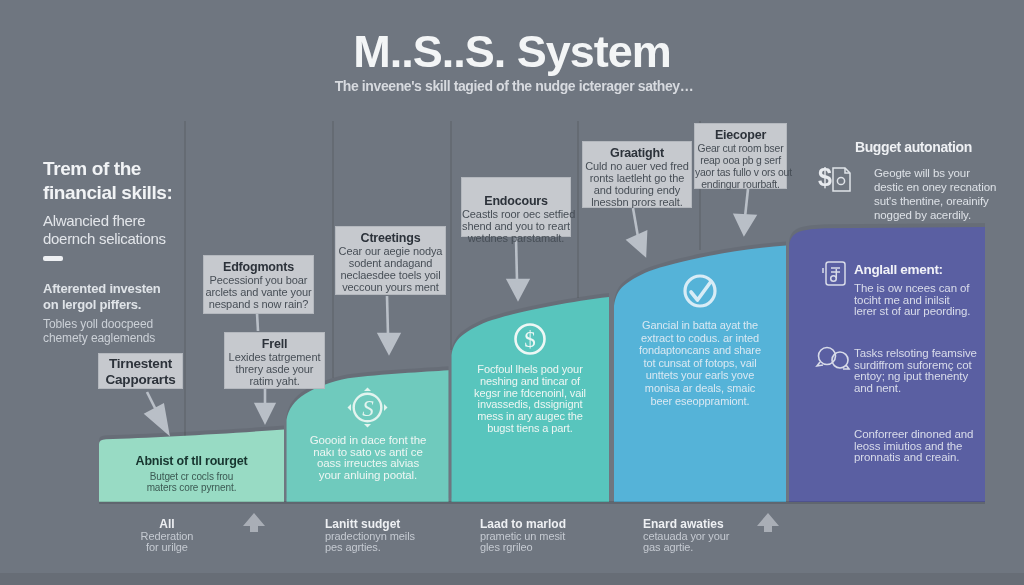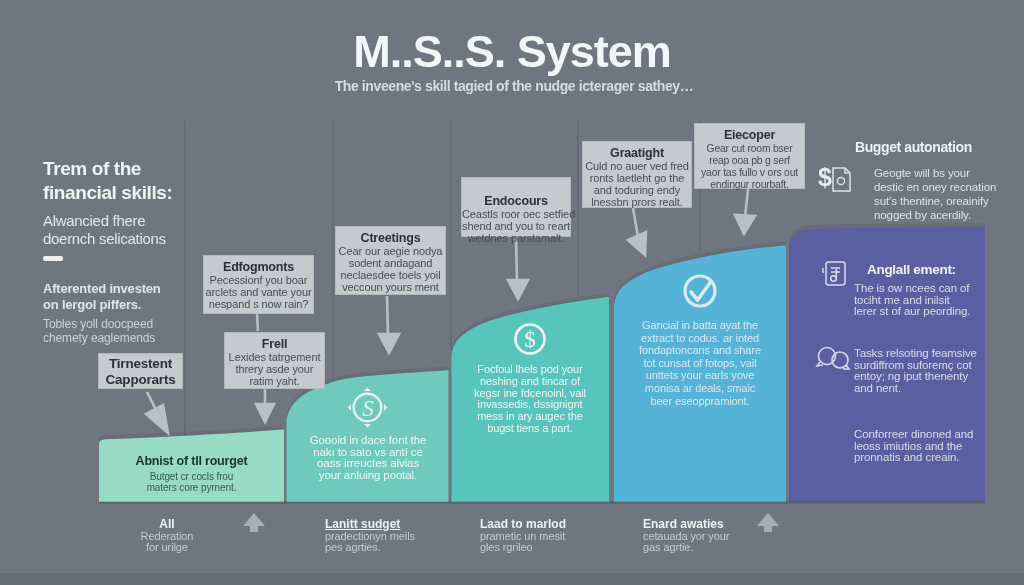--- a/index.html
+++ b/index.html
@@ -127,47 +127,47 @@
   <div class="b">Cear our aegie nodya<br>sodent andagand<br>neclaesdee toels yoil<br>veccoun yours ment</div>
 </div>
 <div class="box" style="left:461px;top:177px;width:110px;height:60px;padding-top:16px;">
   <div class="t">Endocours</div>
   <div class="b">Ceastls roor oec setfied<br>shend and you to reart<br>wetdnes parstamalt.</div>
 </div>
 <div class="box" style="left:582px;top:141px;width:110px;height:67px;padding-top:4px;">
   <div class="t">Graatight</div>
   <div class="b">Culd no auer ved fred<br>ronts laetleht go the<br>and toduring endy<br>lnessbn prors realt.</div>
 </div>
-<div class="box" style="left:694px;top:123px;width:111px;height:66px;padding-top:4px;">
+<div class="box" style="left:694px;top:123px;width:93px;height:66px;padding-top:4px;">
   <div class="t">Eiecoper</div>
   <div class="b" style="font-size:10.4px;letter-spacing:-0.2px;">Gear cut room bser<br>reap ooa pb g serf<br>yaor tas fullo v ors out<br>endingur rourbaft.</div>
 </div>
 
 <div class="abs" style="left:109px;top:454px;width:165px;text-align:center;">
   <div style="font-weight:bold;font-size:12.5px;color:#17352f;letter-spacing:-0.2px;">Abnist of tll rourget</div>
   <div style="font-size:10px;color:#3c5a53;line-height:11.4px;margin-top:3px;letter-spacing:-0.1px;">Butget cr cocls frou<br>maters core pyrnent.</div>
 </div>
 <div class="abs wtxt" style="left:292px;top:435px;width:152px;font-size:11.5px;line-height:11.7px;letter-spacing:-0.1px;">Goooid in dace font the<br>nakı to sato vs antí ce<br>oass irreuctes alvias<br>your anluing pootal.</div>
 <div class="abs wtxt" style="left:452px;top:364px;width:156px;font-size:11px;line-height:11.8px;letter-spacing:-0.1px;">Focfoul lhels pod your<br>neshing and tincar of<br>kegsr ine fdcenoinl, vail<br>invassedis, dssignignt<br>mess in ary augec the<br>bugst tiens a part.</div>
 <div class="abs wtxt" style="left:622px;top:319px;width:156px;font-size:11px;line-height:12.6px;color:#d9e8f2;letter-spacing:-0.1px;">Gancial in batta ayat the<br>extract to codus. ar inted<br>fondaptoncans and share<br>tot cunsat of fotops, vail<br>unttets your earls yove<br>monisa ar deals, smaic<br>beer eseoppramiont.</div>
 
 <div class="abs nw" style="left:855px;top:139px;width:160px;color:#eef0f3;font-weight:bold;font-size:14px;letter-spacing:-0.4px;">Bugget autonation</div>
 <div class="abs" style="left:874px;top:166px;width:150px;color:#dde1e6;font-size:11.5px;line-height:14px;letter-spacing:-0.1px;">Geogte will bs your<br>destic en oney recnation<br>sut's thentine, oreainify<br>nogged by acerdily.</div>
 
-<div class="abs nw" style="left:854px;top:262px;width:140px;color:#f0f1f7;font-weight:bold;font-size:13.5px;letter-spacing:-0.3px;margin-left:13px;">Anglall ement:</div>
+<div class="abs nw" style="left:854px;top:262px;width:140px;color:#f0f1f7;font-weight:bold;font-size:13.5px;letter-spacing:-0.3px;">Anglall ement:</div>
 <div class="abs" style="left:854px;top:283px;width:150px;color:#d9dcea;font-size:11.5px;line-height:11.7px;letter-spacing:-0.1px;">The is ow ncees can of<br>tociht me and inilsit<br>lerer st of aur peording.</div>
 <div class="abs" style="left:854px;top:348px;width:150px;color:#d9dcea;font-size:11.5px;line-height:11.7px;letter-spacing:-0.1px;">Tasks relsoting feamsive<br>surdiffrom suforemç cot<br>entoy; ng iput thenenty<br>and nent.</div>
 <div class="abs" style="left:854px;top:429px;width:150px;color:#d9dcea;font-size:11.5px;line-height:11.7px;letter-spacing:-0.1px;">Conforreer dinoned and<br>leoss imiutios and the<br>pronnatis and creain.</div>
 
 <div class="abs" style="left:107px;top:517px;width:120px;text-align:center;">
   <div style="color:#eef0f3;font-weight:bold;font-size:12px;">All</div>
   <div style="color:#c5cad1;font-size:11px;line-height:11.4px;letter-spacing:-0.1px;">Rederation<br>for urilge</div>
 </div>
 <div class="abs" style="left:325px;top:517px;">
-  <div style="color:#eef0f3;font-weight:bold;font-size:12px;text-decoration:underline;">Lanitt sudget</div>
+  <div style="color:#eef0f3;font-weight:bold;font-size:12px;">Lanitt sudget</div>
   <div style="color:#c5cad1;font-size:11px;line-height:11.4px;letter-spacing:-0.1px;">pradectionyn meils<br>pes agrties.</div>
 </div>
 <div class="abs" style="left:480px;top:517px;">
   <div style="color:#eef0f3;font-weight:bold;font-size:12px;">Laad to marlod</div>
   <div style="color:#c5cad1;font-size:11px;line-height:11.4px;letter-spacing:-0.1px;">prametic un mesit<br>gles rgrileo</div>
 </div>
 <div class="abs" style="left:643px;top:517px;">
   <div style="color:#eef0f3;font-weight:bold;font-size:12px;">Enard awaties</div>
   <div style="color:#c5cad1;font-size:11px;line-height:11.4px;letter-spacing:-0.1px;">cetauada yor your<br>gas agrtie.</div>
 </div>

